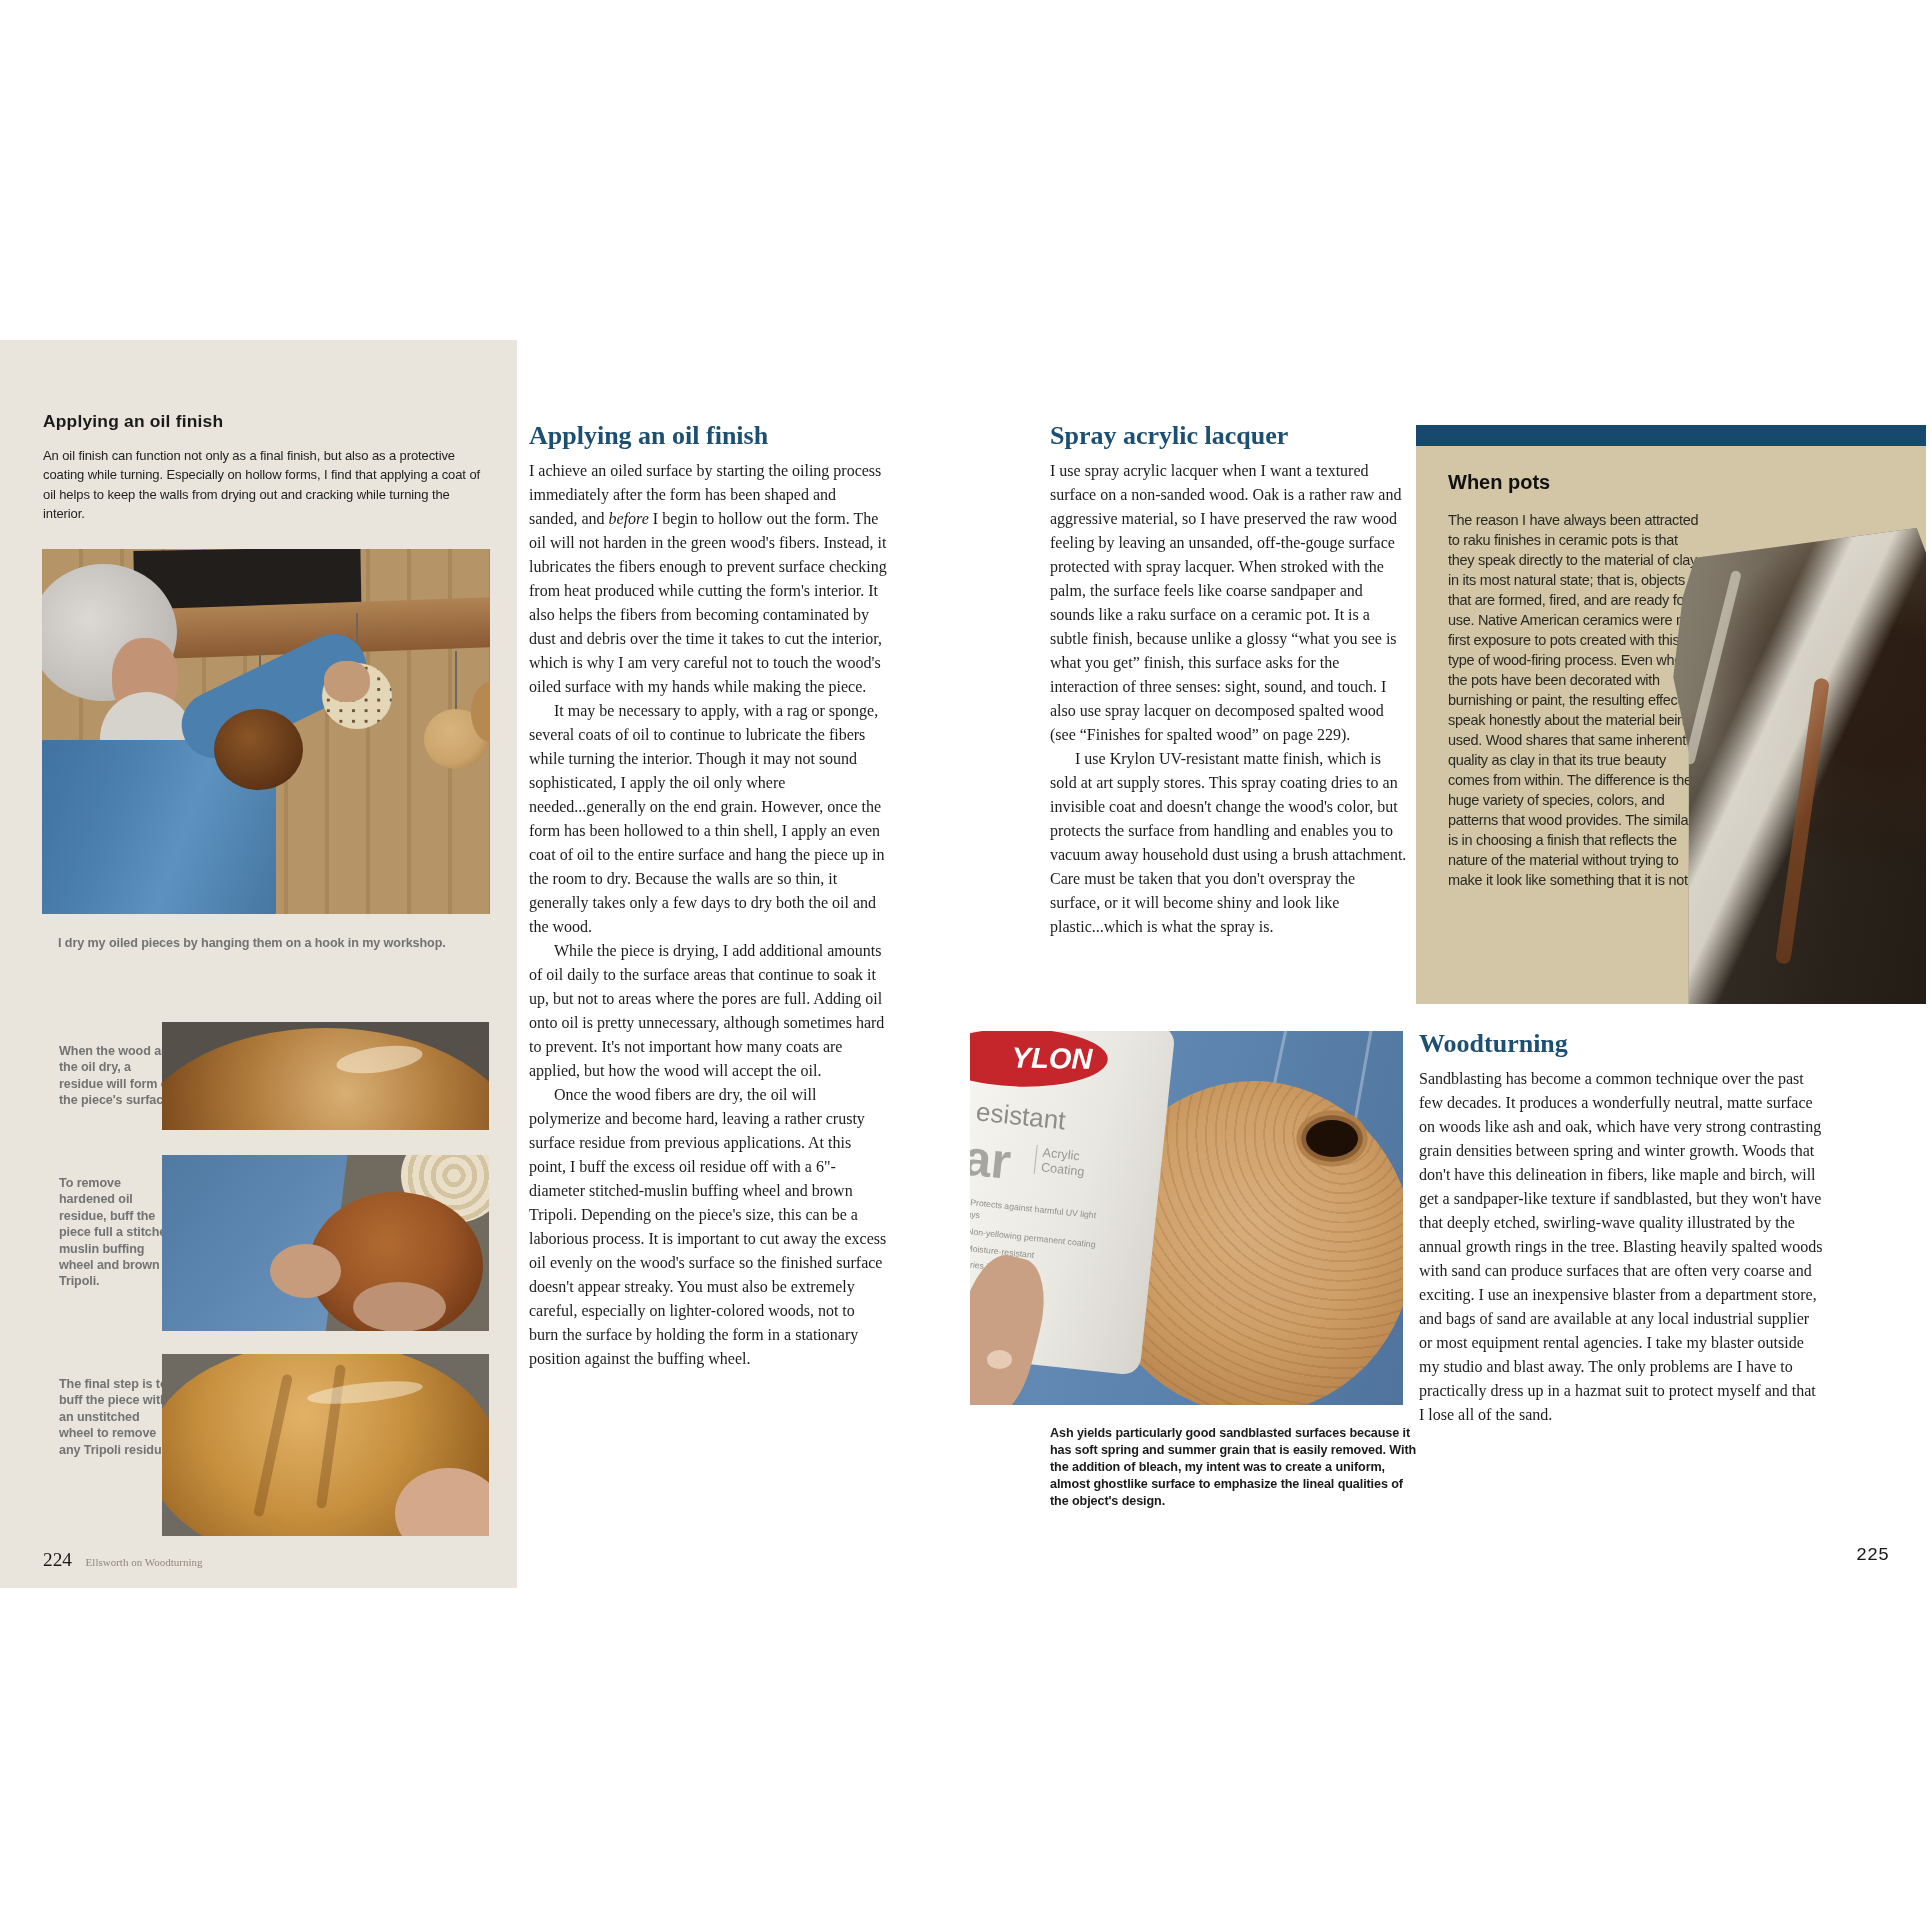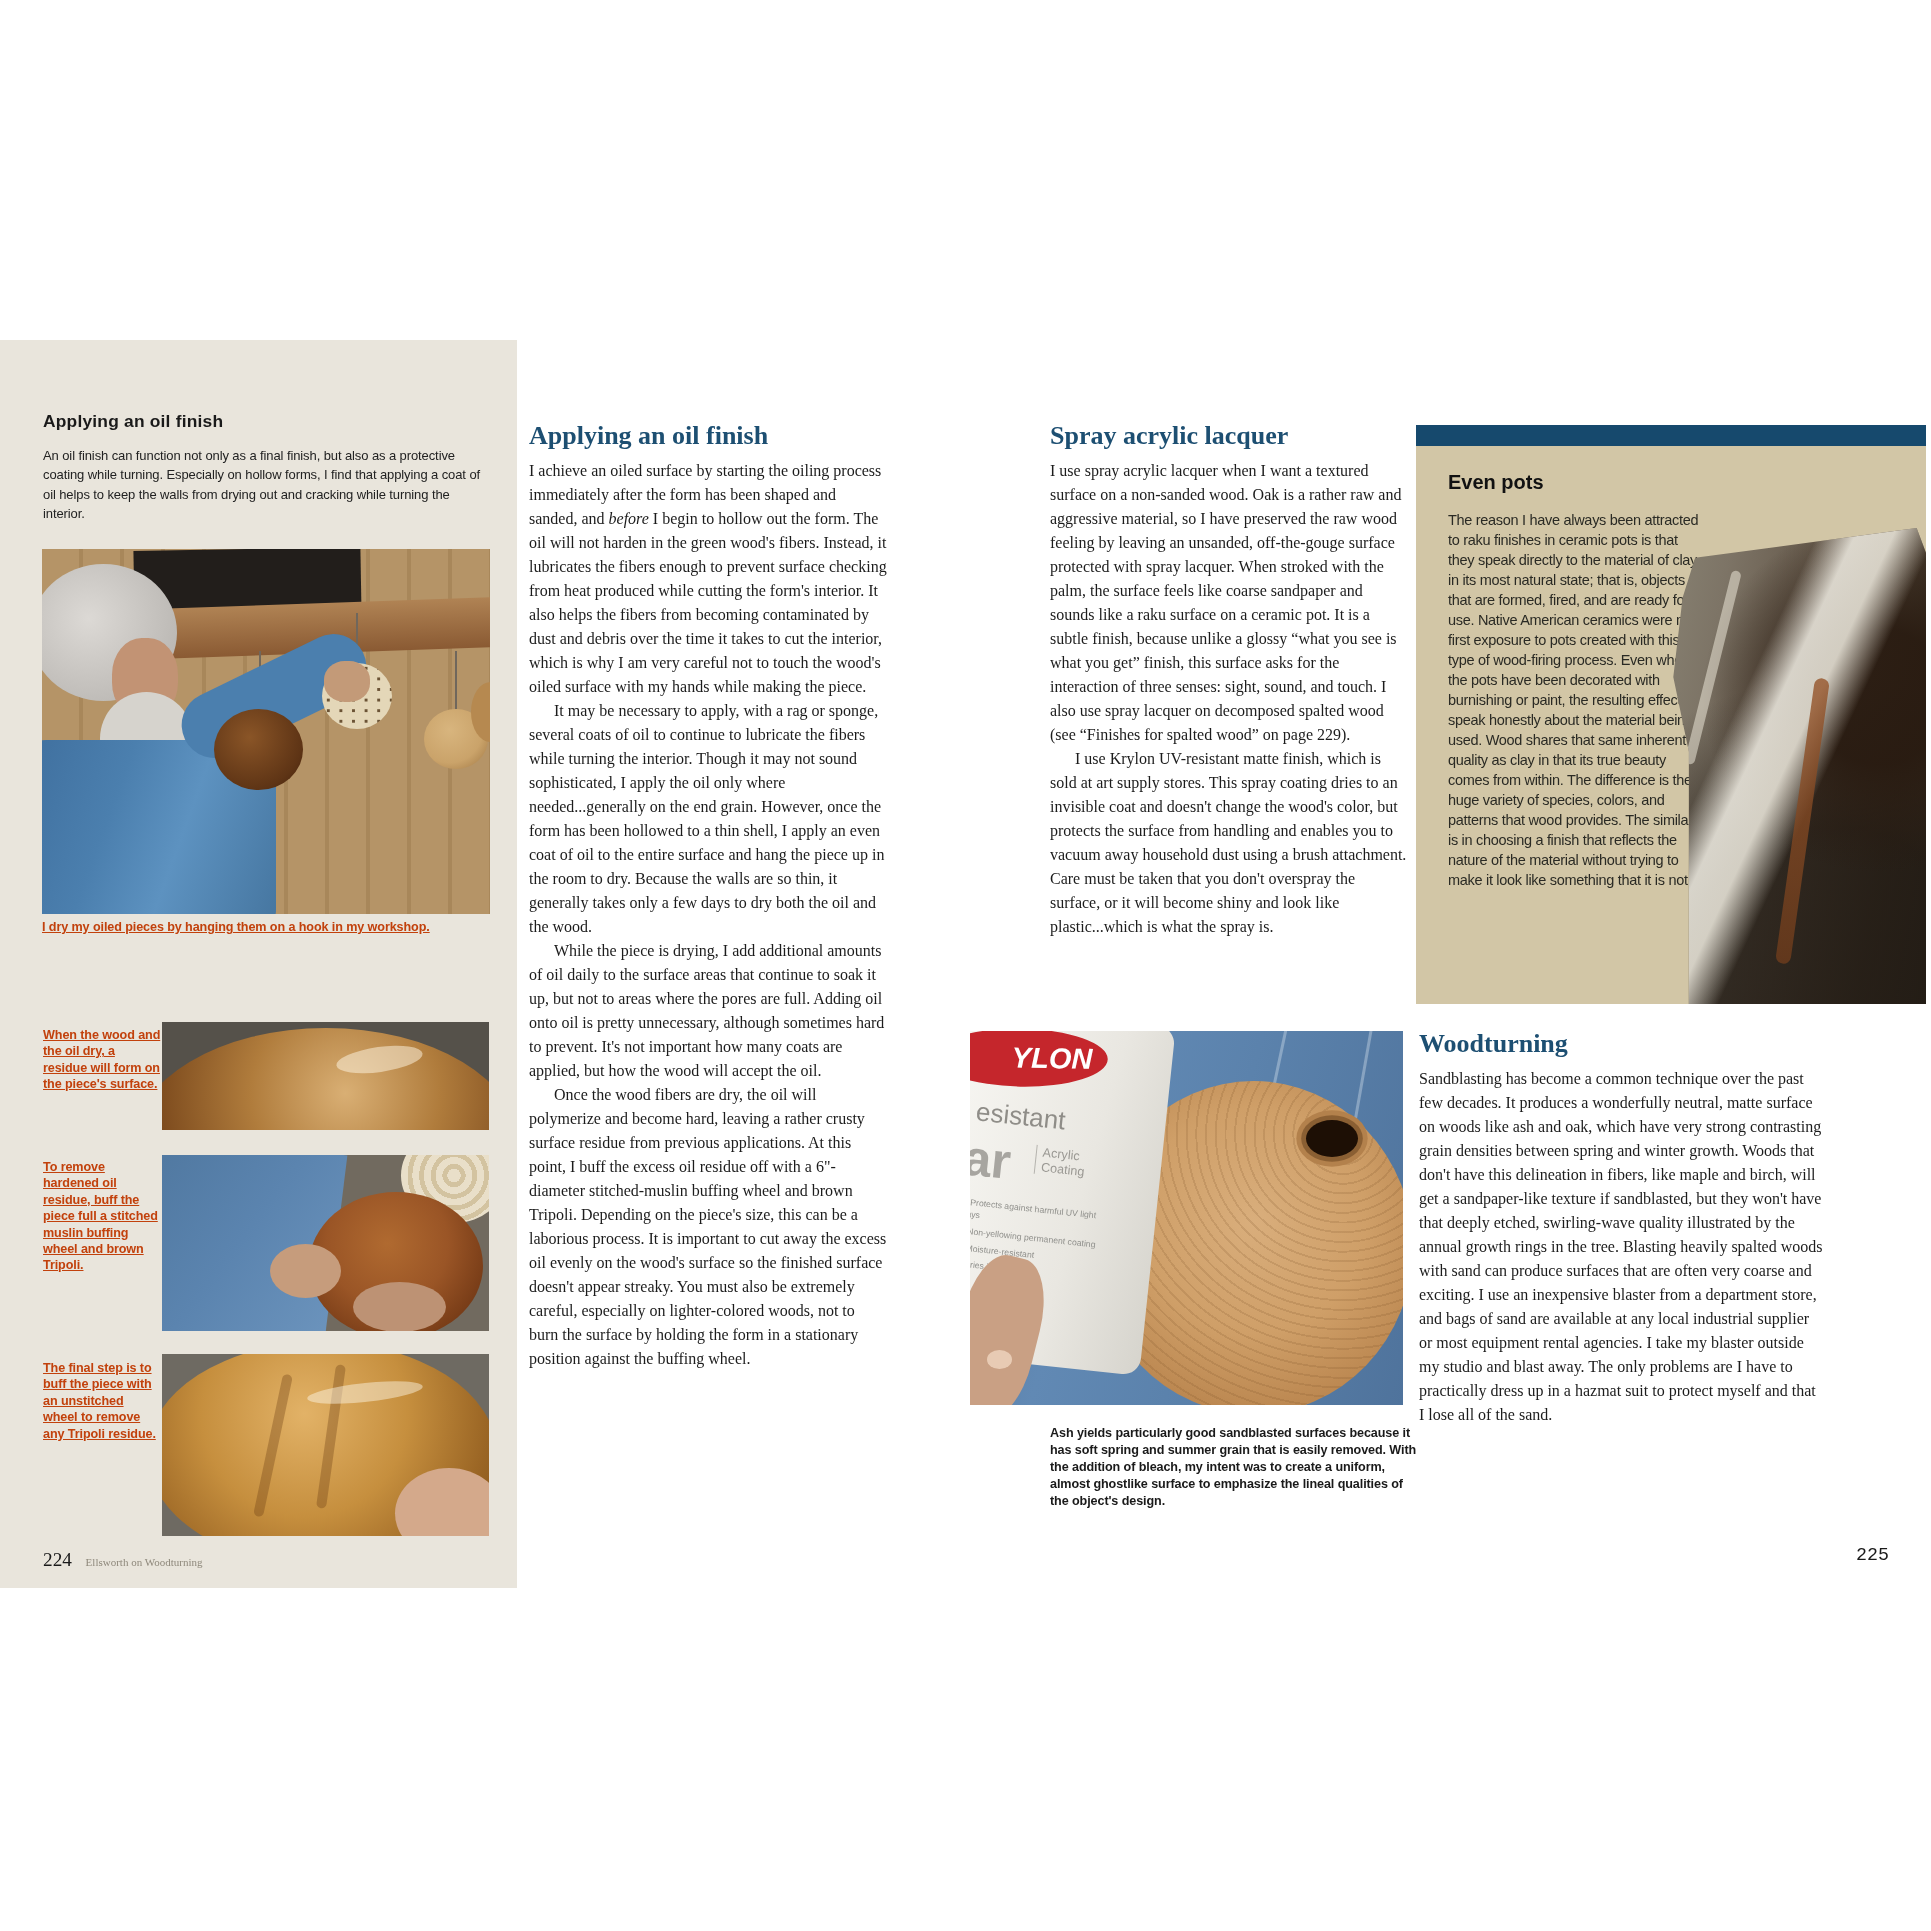--- a/index.html
+++ b/index.html
@@ -6,21 +6,21 @@
   html,body{margin:0;padding:0;}
   body{width:1931px;height:1931px;position:relative;background:#ffffff;overflow:hidden;}
   .abs{position:absolute;}
 
   
   #sidebar{left:0;top:340px;width:517px;height:1248px;background:#e9e5dc;}
   #sidebar h2{position:absolute;left:43px;top:71px;margin:0;font-family:"Liberation Sans",sans-serif;
     font-size:17.4px;font-weight:bold;color:#1a1a1a;letter-spacing:0.2px;}
   .intro{position:absolute;left:43px;top:106px;width:439px;margin:0;
     font-family:"Liberation Sans",sans-serif;font-size:13px;line-height:19.3px;color:#222;letter-spacing:-0.1px;}
-  .cap{font-family:"Liberation Sans",sans-serif;font-weight:bold;font-size:12.6px;line-height:16.4px;color:#c2410c;margin:0;letter-spacing:-0.1px;text-decoration:underline;}
+  .cap{font-family:"Liberation Sans",sans-serif;font-weight:bold;font-size:12.6px;line-height:16.4px;color:#737373;margin:16px;letter-spacing:-0.1px;}
   .photo{position:absolute;overflow:hidden;background:#888;}
   .sb-footer{position:absolute;left:43px;top:1209px;white-space:nowrap;font-family:"Liberation Serif",serif;}
   .sb-footer .num{font-size:19.3px;color:#1a1a1a;}
   .sb-footer .ttl{font-size:11px;color:#8e887b;margin-left:9.7px;}
 
   
   .col{position:absolute;}
   .col h2{margin:0;font-family:"Liberation Serif",serif;font-weight:bold;font-size:26px;color:#1d4f72;}
   .body p{margin:0;font-family:"Liberation Serif",serif;font-size:16px;line-height:24px;color:#1c1c1c;}
   .body{margin-top:7.7px;}
@@ -224,21 +224,21 @@
       </div>
     </div>
     <div class="art fingers"></div>
     <div class="art nail"></div>
   </div>
   <p class="photo-cap" style="left:1050px;top:1412px;width:367px;">Ash yields particularly good sandblasted surfaces because it has soft spring and summer grain that is easily removed. With the addition of bleach, my intent was to create a uniform, almost ghostlike surface to emphasize the lineal qualities of the object's design.</p>
 
   <aside id="raku" class="abs">
     <div class="bar"></div>
     <div class="tan">
-      <h3>Even pots</h3>
+      <h3>When pots</h3>
       <p class="rbody">The reason I have always been attracted to raku finishes in ceramic pots is that they speak directly to the material of clay in its most natural state; that is, objects that are formed, fired, and are ready for use. Native American ceramics were my first exposure to pots created with this type of wood-firing process. Even when the pots have been decorated with burnishing or paint, the resulting effects speak honestly about the material being used. Wood shares that same inherent quality as clay in that its true beauty comes from within. The difference is the huge variety of species, colors, and patterns that wood provides. The similarity is in choosing a finish that reflects the nature of the material without trying to make it look like something that it is not.</p>
       <div id="pot">
         <div class="rust"></div>
         <div class="streak2"></div>
       </div>
     </div>
   </aside>
 
   <section class="col" style="left:1419px;top:1029px;width:406px;">
     <h2>Woodturning</h2>

